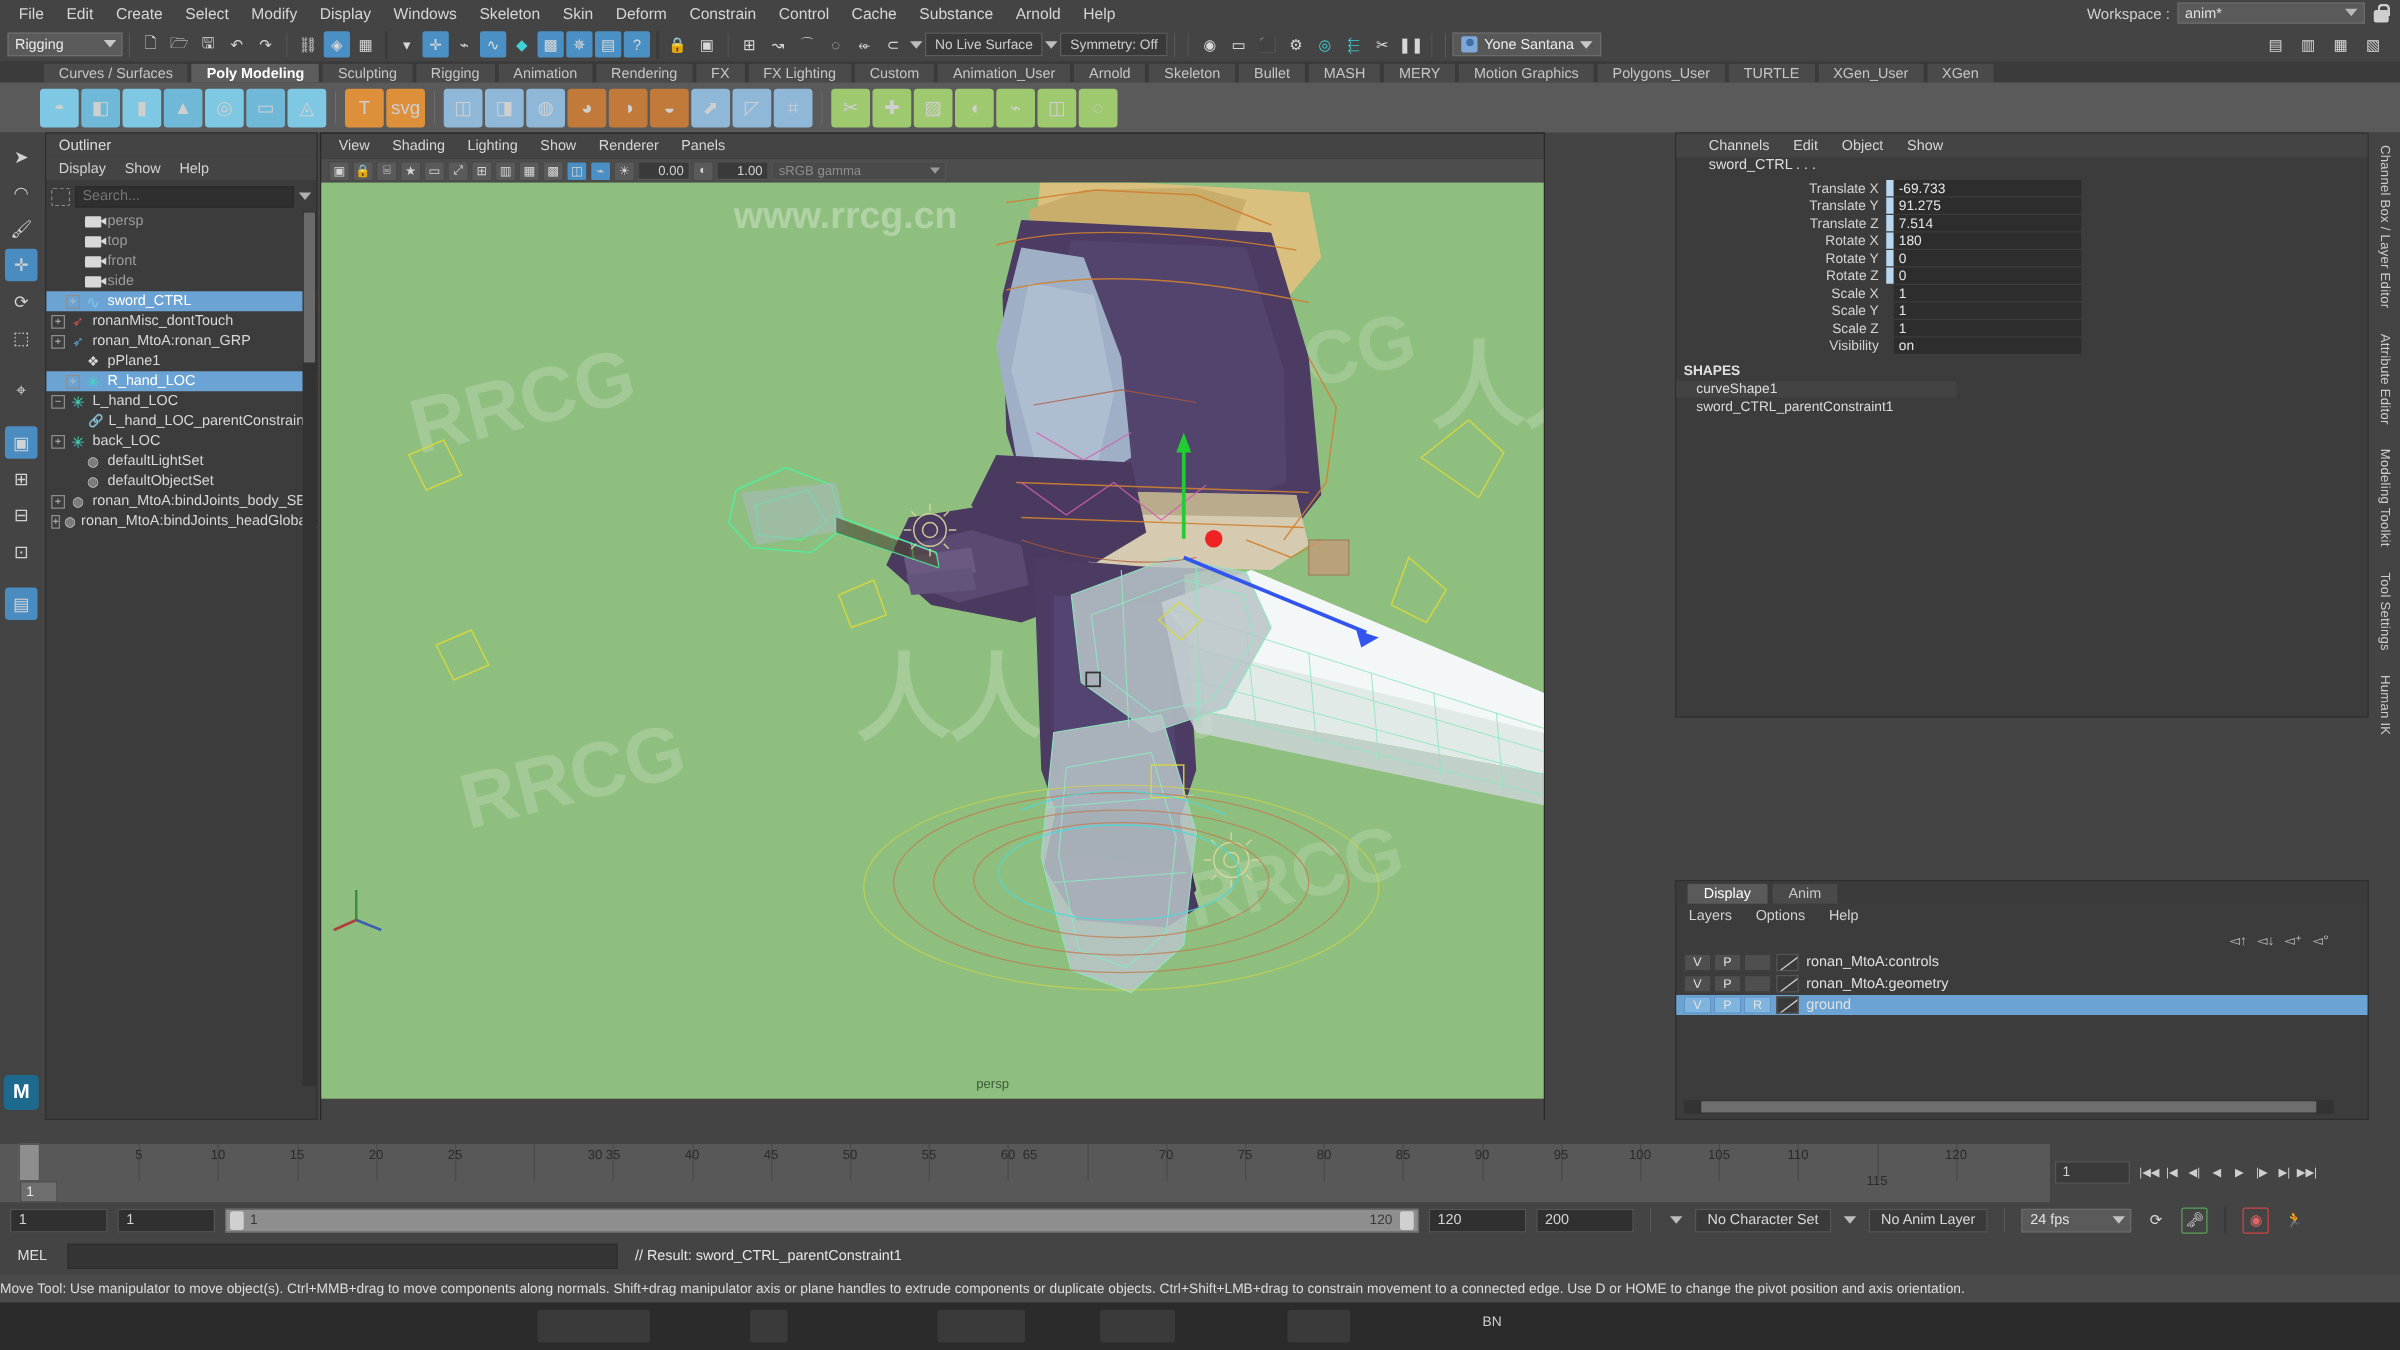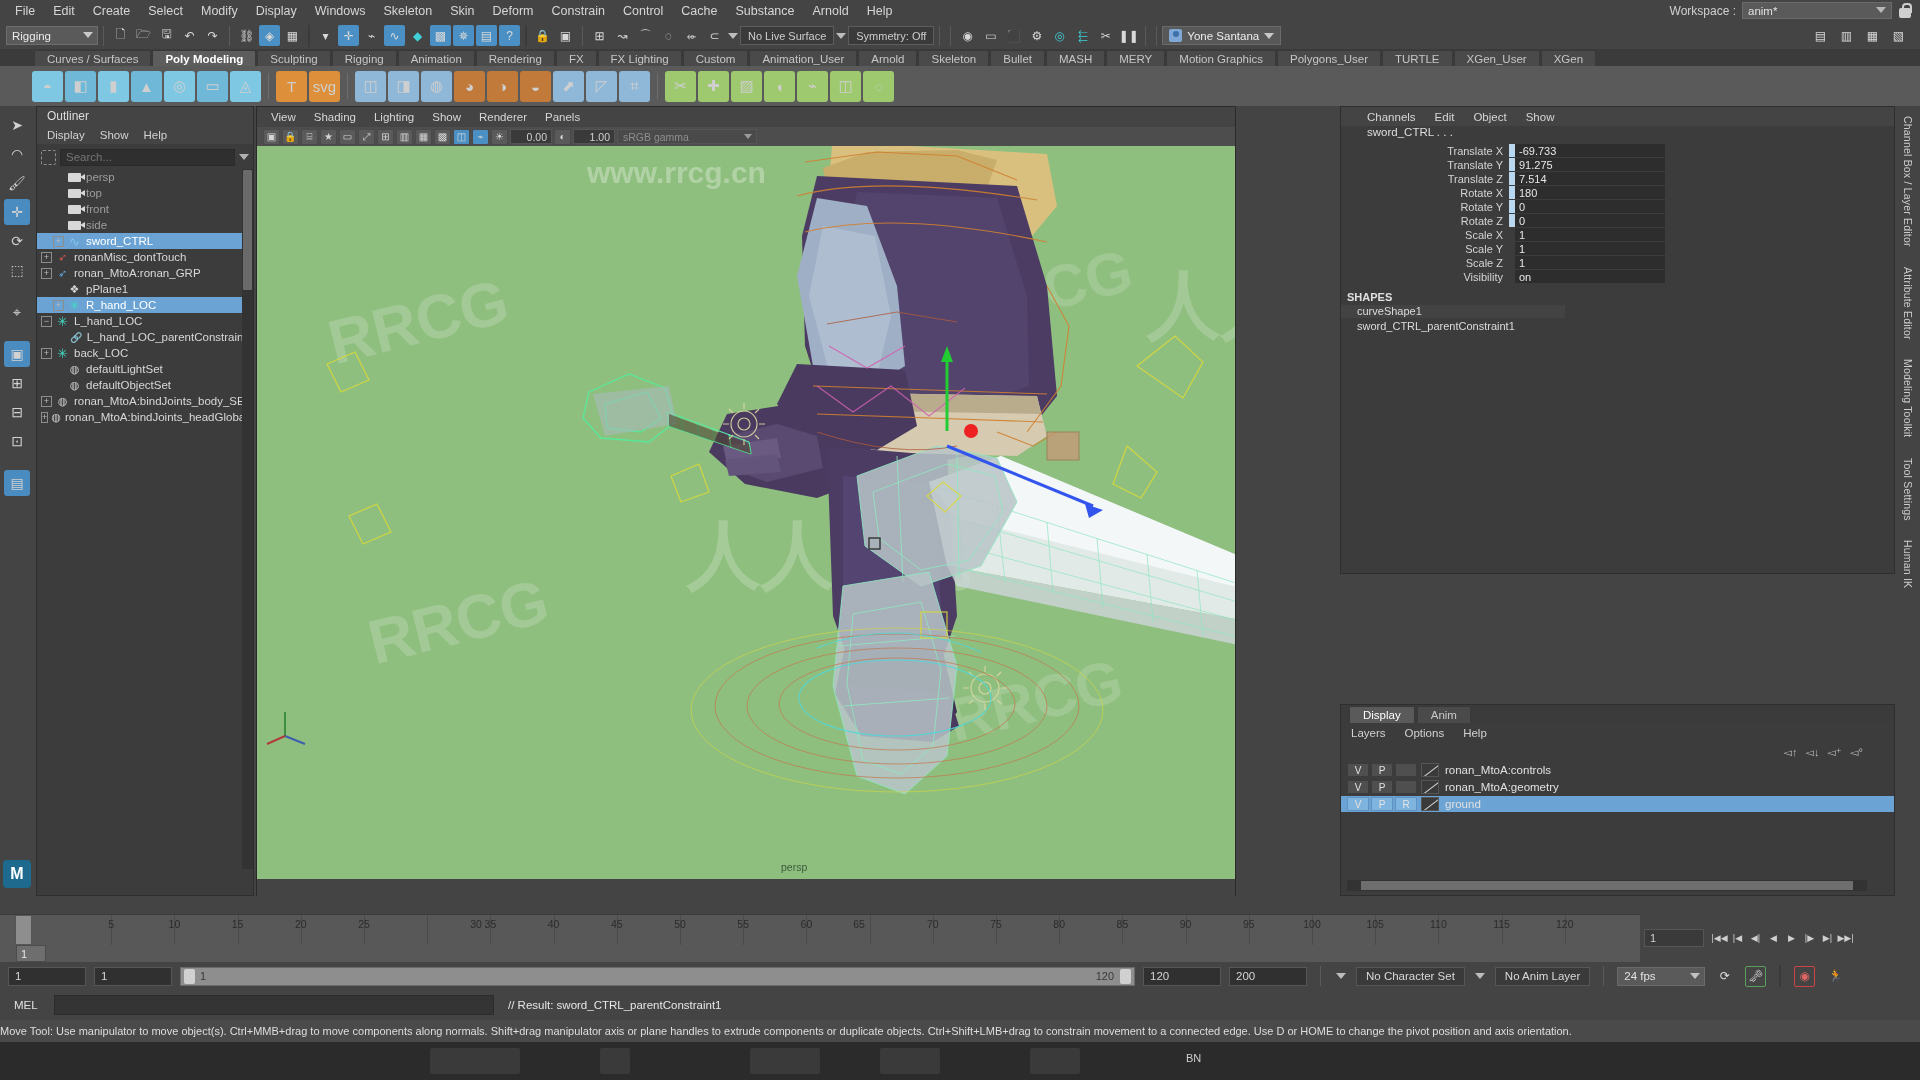--- a/index.html
+++ b/index.html
@@ -864,41 +864,41 @@
         <div class="tkl" style="left: 553.6px;">40</div>
         <div class="tk" style="left: 616.8px;"></div>
         <div class="tkl" style="left: 616.8px;">45</div>
         <div class="tk" style="left: 680px;"></div>
         <div class="tkl" style="left: 680px;">50</div>
         <div class="tk" style="left: 743.2px;"></div>
         <div class="tkl" style="left: 743.2px;">55</div>
         <div class="tk" style="left: 806.4px;"></div>
         <div class="tkl" style="left: 806.4px;">60</div>
         <div class="tk" style="left: 869.6px;"></div>
-        <div class="tkl" style="left: 859px;">65</div>
+        <div class="tkl" style="left: 824px;">65</div>
         <div class="tk" style="left: 932.8px;"></div>
         <div class="tkl" style="left: 932.8px;">70</div>
         <div class="tk" style="left: 996px;"></div>
         <div class="tkl" style="left: 996px;">75</div>
         <div class="tk" style="left: 1059.2px;"></div>
         <div class="tkl" style="left: 1059.2px;">80</div>
         <div class="tk" style="left: 1122.4px;"></div>
         <div class="tkl" style="left: 1122.4px;">85</div>
         <div class="tk" style="left: 1185.6px;"></div>
         <div class="tkl" style="left: 1185.6px;">90</div>
         <div class="tk" style="left: 1248.8px;"></div>
         <div class="tkl" style="left: 1248.8px;">95</div>
         <div class="tk" style="left: 1312px;"></div>
         <div class="tkl" style="left: 1312px;">100</div>
         <div class="tk" style="left: 1375.2px;"></div>
         <div class="tkl" style="left: 1375.2px;">105</div>
         <div class="tk" style="left: 1438.4px;"></div>
         <div class="tkl" style="left: 1438.4px;">110</div>
         <div class="tk" style="left: 1501.6px;"></div>
-        <div class="tkl" style="left: 1501.6px;">115</div>
+        <div class="tkl" style="left: 1501.6px; margin-top: 21px;">115</div>
         <div class="tk" style="left: 1564.8px;"></div>
         <div class="tkl" style="left: 1564.8px;">120</div>
       </div>
     <div id="tl-playhead"></div>
     <div id="tl-cur">1</div>
   </div>
 
   <div id="tl-right">
     <div id="tl-frameinput">1</div>
     <div class="pbtn">|◀◀</div>

